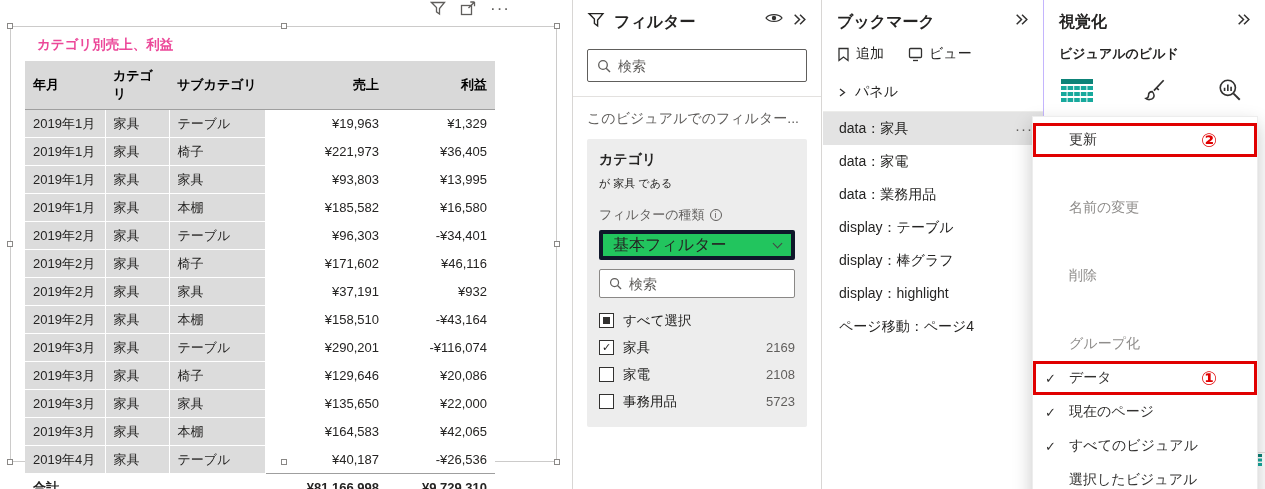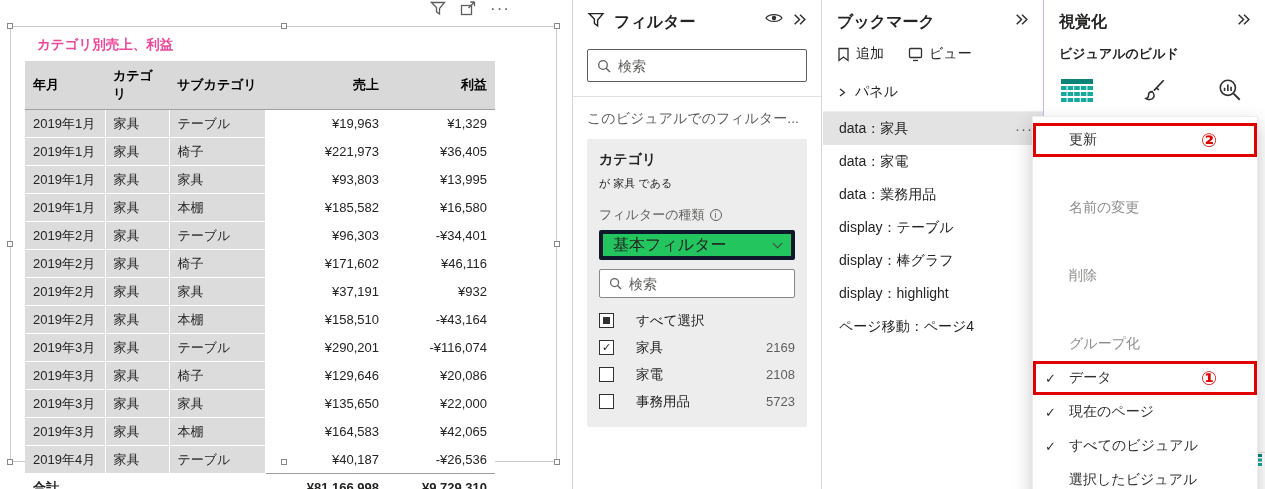--- a/index.html
+++ b/index.html
@@ -41,21 +41,21 @@
   .fp-section { padding:13px 14px 11px 14px; font-size:14px; color:#605e5c; white-space:nowrap; overflow:hidden; text-overflow:ellipsis; }
   .filter-card { margin:0 14px; background:#ededed; border-radius:2px; padding:12px; }
   .fc-field { font-size:14px; font-weight:bold; margin-bottom:7px; }
   .fc-cond { font-size:11px; margin-bottom:15px; }
   .fc-typelabel { font-size:13px; color:#605e5c; display:flex; align-items:center; gap:5px; margin-bottom:6px; }
   .info-icon { width:12px; height:12px; border:1px solid #605e5c; border-radius:50%; font-size:9px; color:#605e5c; display:inline-flex; align-items:center; justify-content:center; }
   .info-icon::before { content:"i"; }
   .dropdown { height:30px; background:#22c55e; border:4px solid #0f172a; border-radius:2px; display:flex; align-items:center; padding:0 10px; font-size:16px; margin-bottom:9px; cursor:pointer; }
   .chev-down { width:7px; height:7px; border-right:1.4px solid #444; border-bottom:1.4px solid #444; transform:rotate(45deg); margin-left:auto; margin-top:-4px; }
   .searchbox.small { margin:0 0 9px 0; height:29px; border:1px solid #8a8886; }
-  .option-row { display:flex; align-items:center; gap:22px; height:27px; font-size:13.5px; cursor:pointer; }
+  .option-row { display:flex; align-items:center; gap:9px; height:27px; font-size:13.5px; cursor:pointer; }
   .cb { width:15px; height:15px; border:1px solid #323130; background:#fff; flex:0 0 auto; display:inline-flex; align-items:center; justify-content:center; }
   .option-row.partial .cb::after { content:""; width:7px; height:7px; background:#323130; }
   .option-row.checked .cb::after { content:"\2713"; font-size:11px; color:#252423; }
   .opt-count { margin-left:auto; color:#605e5c; font-size:13px; }
 
   
   .bookmarks-pane { left:823px; width:221px; border-right:1px solid #c4b5fd; }
   .bk-actions { display:flex; align-items:center; gap:24px; padding:4px 14px 12px 14px; font-size:14px; }
   .bk-action { display:flex; align-items:center; gap:6px; cursor:pointer; }
   .bk-group { display:flex; align-items:center; gap:8px; padding:8px 14px 10px 14px; font-size:14px; border-bottom:1px solid #ececea; cursor:pointer; }

